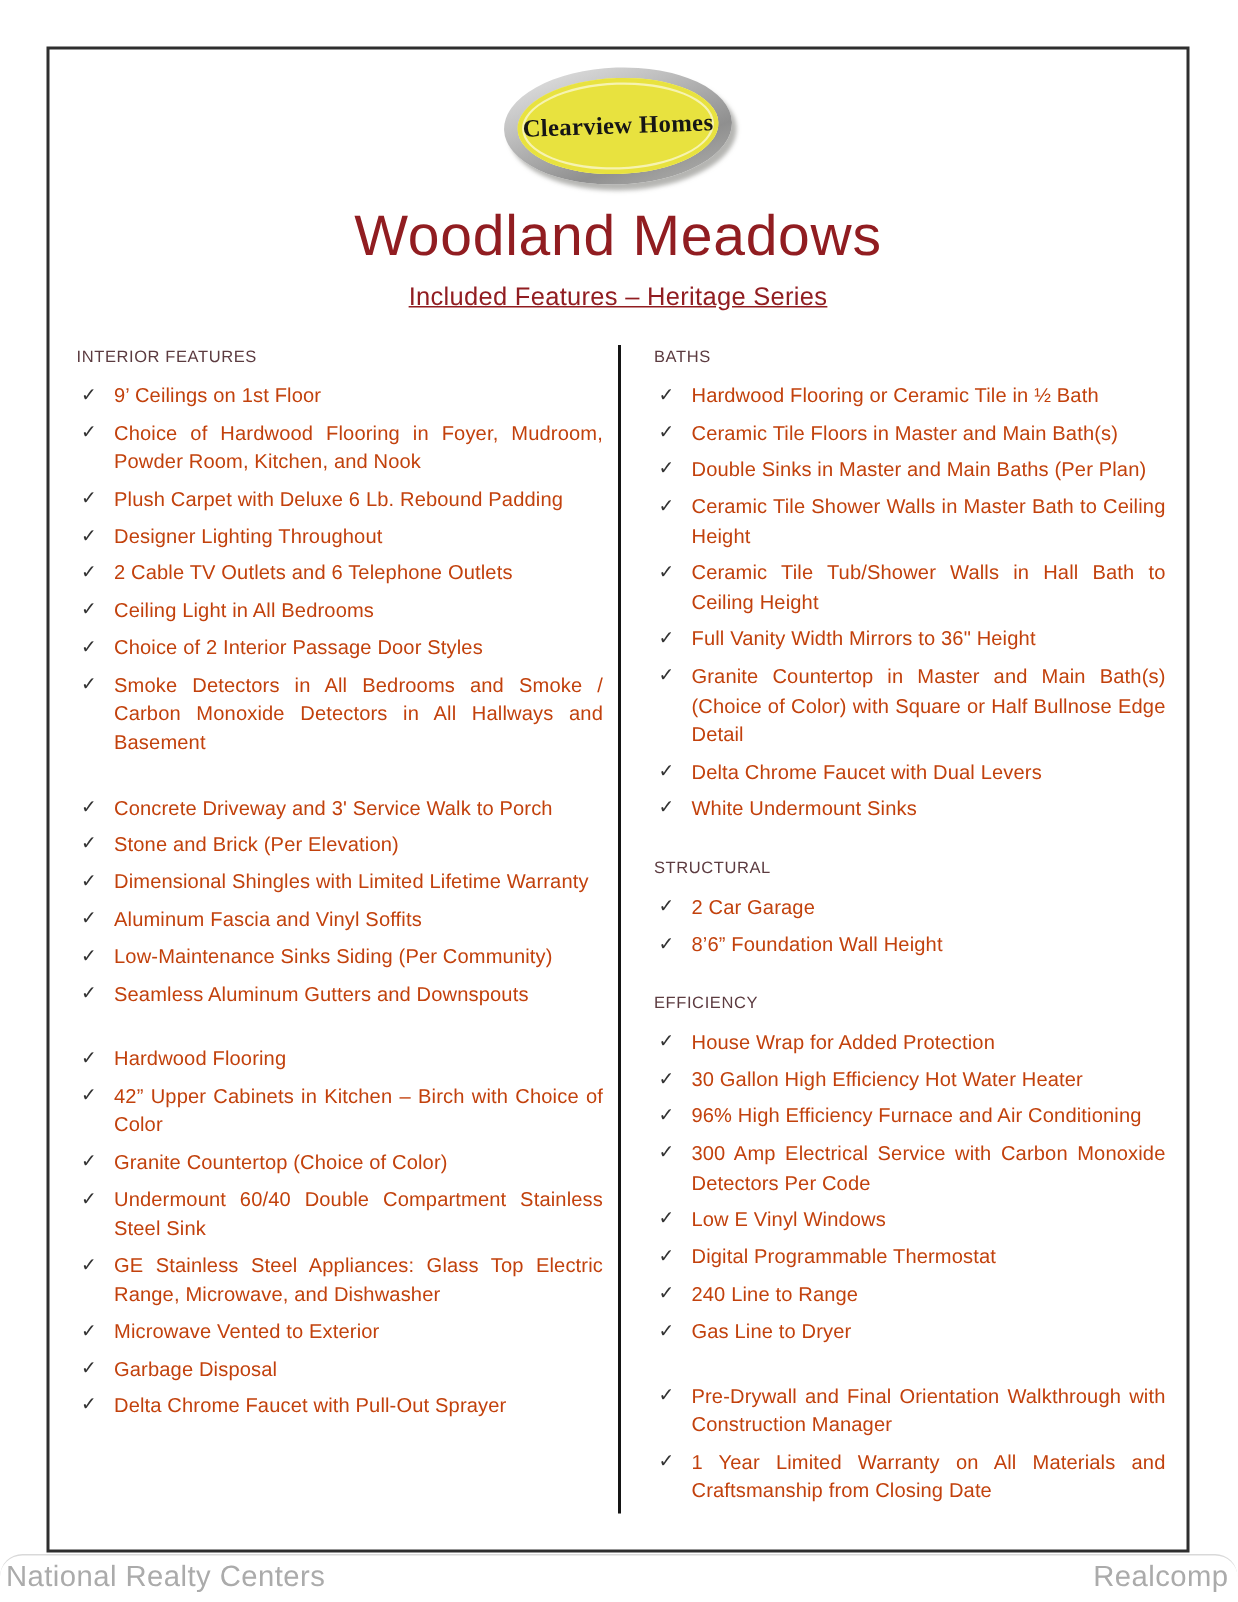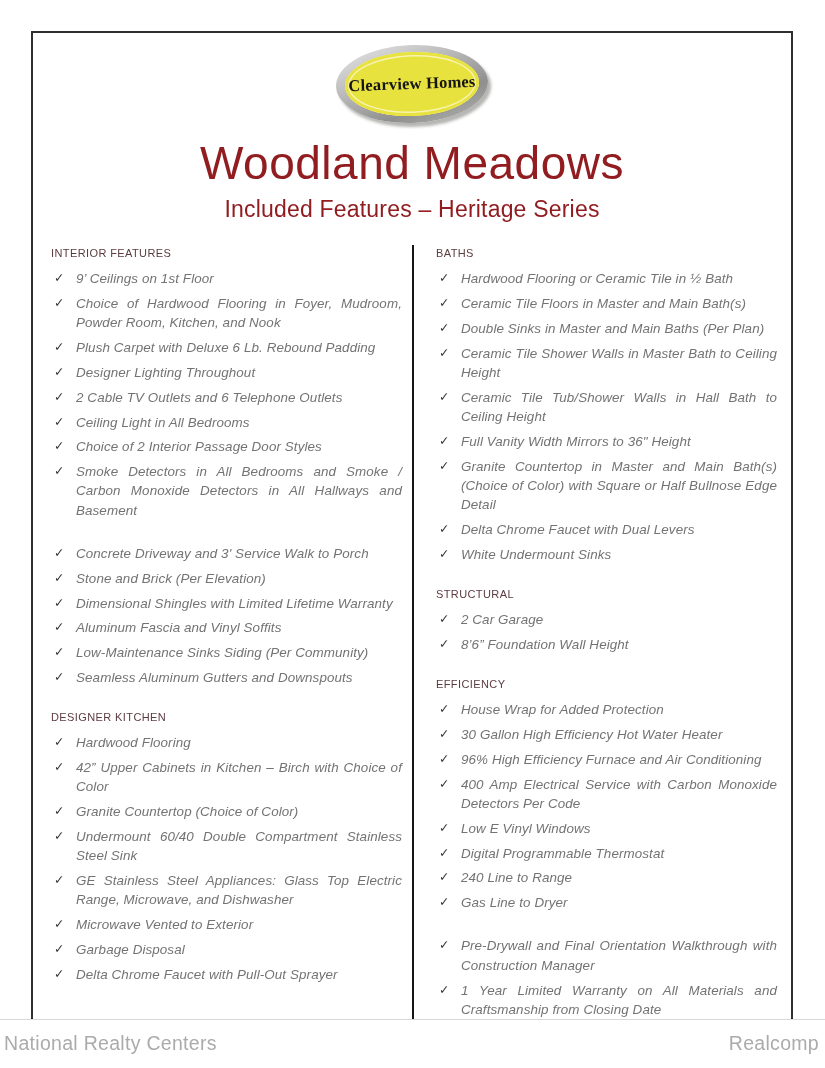--- a/index.html
+++ b/index.html
@@ -25,26 +25,26 @@
     background:var(--logo-yellow,#e8e23f);
     display:flex;align-items:center;justify-content:center;
     box-shadow:inset 0 0 0 3px var(--logo-yellow,#e8e23f), inset 0 0 0 4.5px #f6f3b0;
   }
   .logo-text{
     font-family:"Liberation Serif",serif;font-weight:bold;font-size:16.5px;color:#161616;
     white-space:nowrap;letter-spacing:.2px;
   }
   
   .title{
-    margin-top:16px;font-size:46px;color:var(--title-red,#911d21);
+    margin-top:16px;font-size:38px;color:var(--title-red,#911d21);
     font-weight:400;letter-spacing:.5px;line-height:1.05;
   }
   .subtitle{
-    margin-top:9px;font-size:23px;color:var(--title-red,#911d21);
-    font-weight:400;letter-spacing:.2px;
+    margin-top:9px;font-size:17px;color:var(--title-red,#911d21);
+    font-weight:400;letter-spacing:.2px;text-decoration:underline;
   }
   
   .columns{
     display:flex;width:100%;box-sizing:border-box;
     margin-top:22px;padding:0 14px 0 16px;flex:0 1 auto;
   }
   .col{width:50%;box-sizing:border-box;}
   .col-left{padding:2px 10px 0 2px;}
   .col-right{padding:2px 0 0 22px;}
   .divider{width:2px;background:#151515;align-self:stretch;flex:0 0 aupx;}
@@ -53,30 +53,30 @@
   .section-heading{
     font-size:11px;color:var(--heading-maroon,#5c3b40);
     margin:0 0 10px 0;font-weight:400;letter-spacing:.4px;
   }
   .item{display:flex;margin-bottom:5.5px;}
   .item .check{
     flex:0 0 14px;margin:0 8px 0 3px;font-size:12.5px;color:#333;
     line-height:1.5;
   }
   .item .txt{
-    flex:1;font-size:13.4px;color:#737373;line-height:1.44;
-    text-align:justify;letter-spacing:.1px;font-style:italic;
+    flex:1;font-size:13.4px;color:#c2410c;line-height:1.44;
+    text-align:justify;letter-spacing:.1px;
   }
   
   .footer-bar{
-    position:absolute;left:0;right:0;bottom:0;height:49px;
+    position:absolute;left:0;right:0;bottom:0;height:32px;
     border-top:1px solid #d9d9d9;background:#fff;
     display:flex;justify-content:space-between;align-items:center;
     padding:0 6px 2px 4px;box-sizing:border-box;
-    color:var(--footer-gray,#ababab);font-size:19.5px;letter-spacing:.3px;
+    color:var(--footer-gray,#ababab);font-size:19.5px;letter-spacing:.3px;border-radius:15px;
   }
 </style>
 </head>
 <body>
 
 <div class="sheet">
 
   <div class="logo-wrap">
     <div class="logo-outer">
       <div class="logo-inner">
@@ -145,21 +145,20 @@
           <div class="item">
             <span class="check">✓</span>
             <span class="txt">Low-Maintenance Sinks Siding (Per Community)</span>
           </div>
           <div class="item">
             <span class="check">✓</span>
             <span class="txt">Seamless Aluminum Gutters and Downspouts</span>
           </div>
         </div>
         <div class="section">
-          <h2 class="section-heading">DESIGNER KITCHEN</h2>
           <div class="item">
             <span class="check">✓</span>
             <span class="txt">Hardwood Flooring</span>
           </div>
           <div class="item">
             <span class="check">✓</span>
             <span class="txt">42” Upper Cabinets in Kitchen – Birch with Choice of Color</span>
           </div>
           <div class="item">
             <span class="check">✓</span>
@@ -248,21 +247,21 @@
           <div class="item">
             <span class="check">✓</span>
             <span class="txt">30 Gallon High Efficiency Hot Water Heater</span>
           </div>
           <div class="item">
             <span class="check">✓</span>
             <span class="txt">96% High Efficiency Furnace and Air Conditioning</span>
           </div>
           <div class="item">
             <span class="check">✓</span>
-            <span class="txt">400 Amp Electrical Service with Carbon Monoxide Detectors Per Code</span>
+            <span class="txt">300 Amp Electrical Service with Carbon Monoxide Detectors Per Code</span>
           </div>
           <div class="item">
             <span class="check">✓</span>
             <span class="txt">Low E Vinyl Windows</span>
           </div>
           <div class="item">
             <span class="check">✓</span>
             <span class="txt">Digital Programmable Thermostat</span>
           </div>
           <div class="item">

